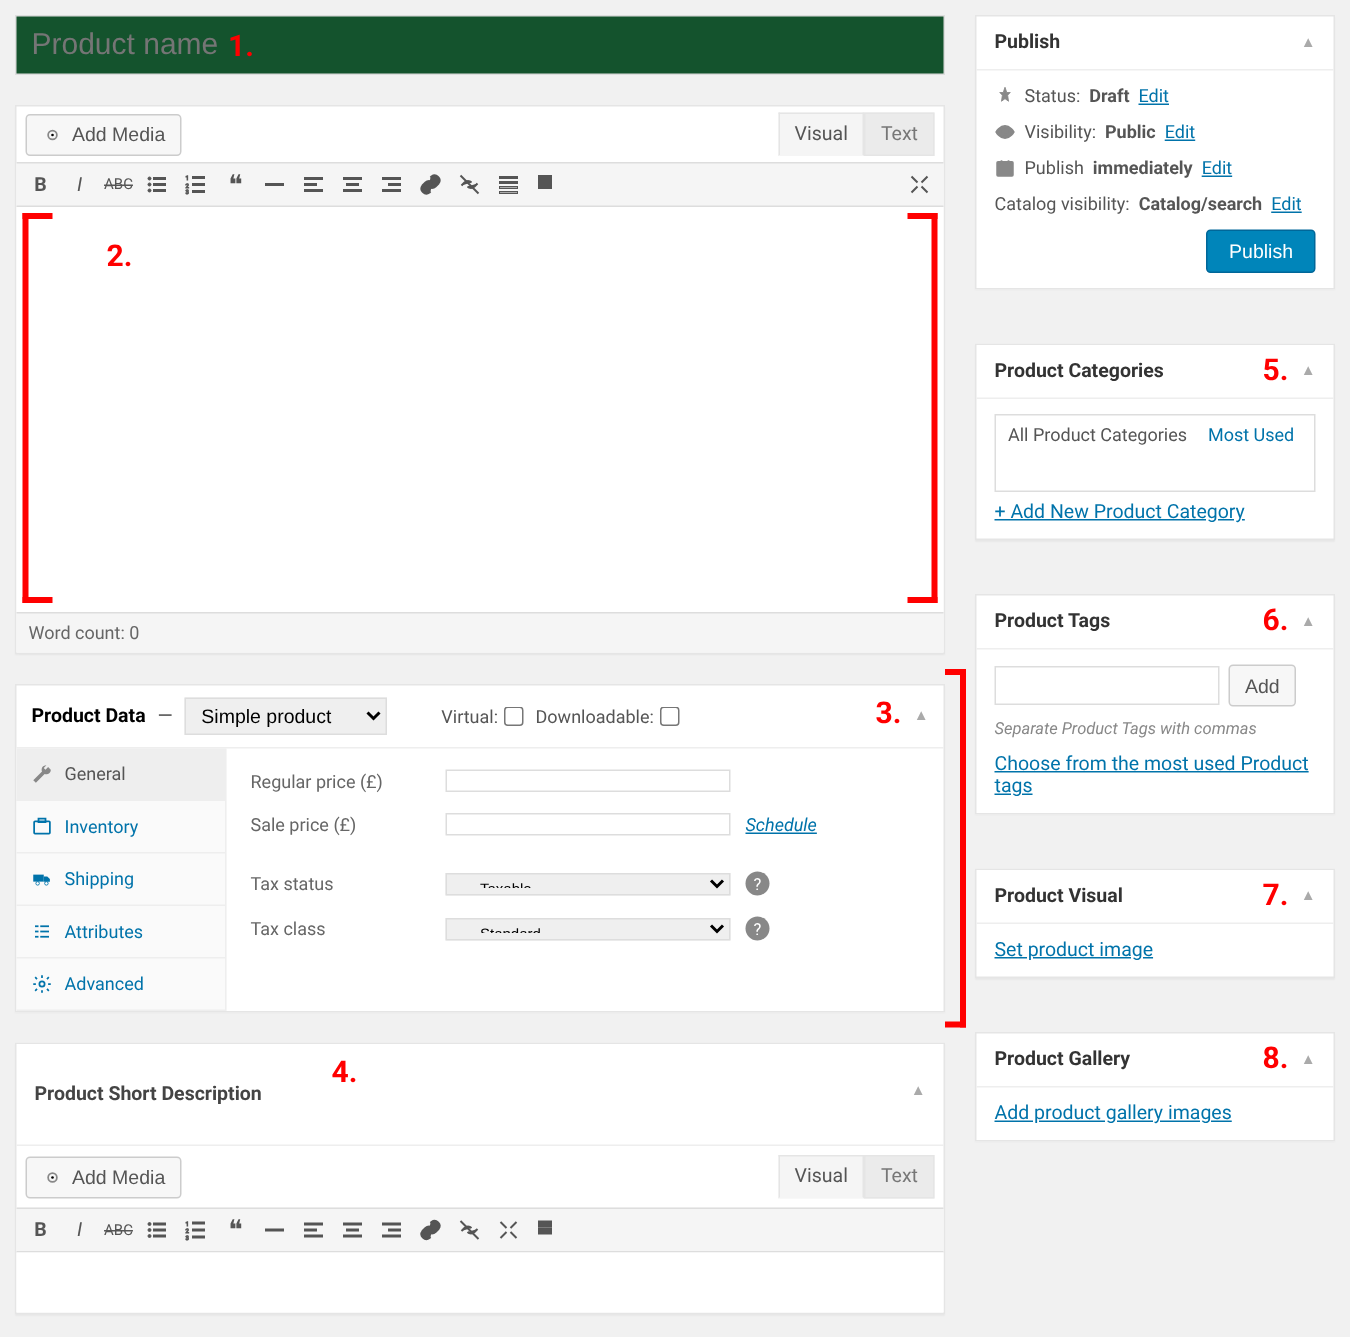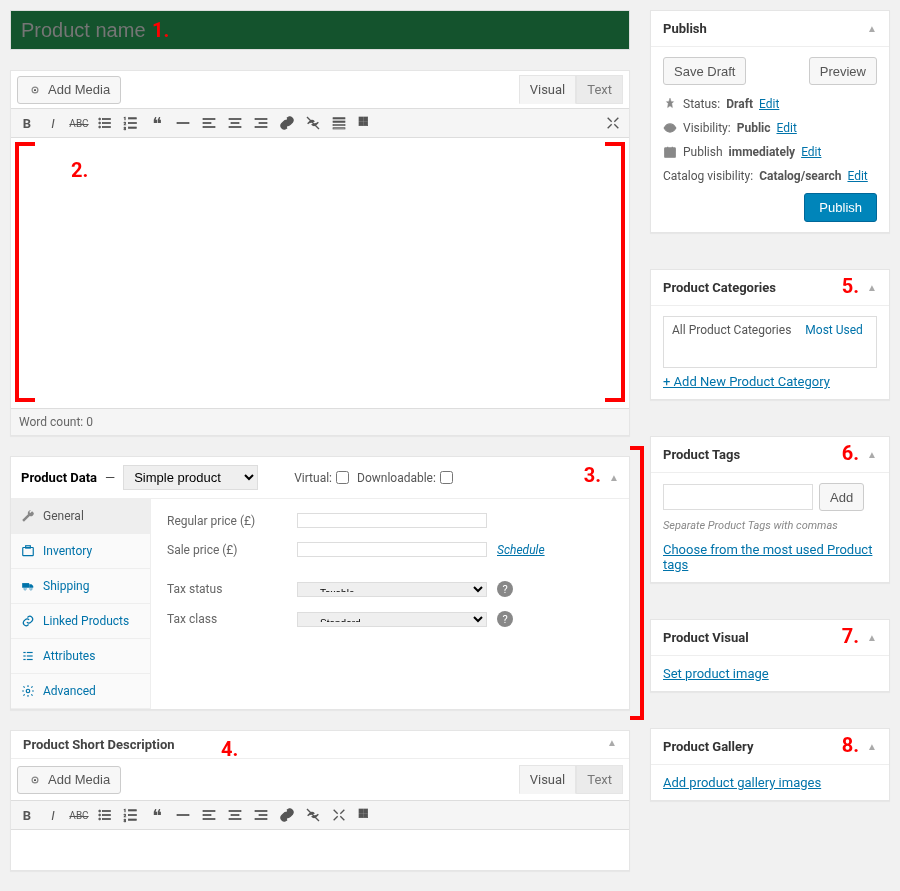--- a/index.html
+++ b/index.html
@@ -44,21 +44,21 @@
 .pd-tabs { width: 140px; background: #fafafa; border-right: 1px solid #eee; }
 .pd-tab { display: flex; align-items: center; gap: 8px; padding: 10px 10px; font-size: 12px; color: #0073aa; cursor: pointer; border-bottom: 1px solid #eee;}
 .pd-tab.active { background: #eee; color: #555; }
 .pd-tab svg { width: 14px; height: 14px; }
 .pd-content { flex: 1; padding: 14px 16px; }
 .form-row { display: flex; align-items: center; gap: 10px; margin-bottom: 14px; font-size: 12px; color: #666; }
 .form-row label { width: 120px; }
 .form-row input[type=text], .form-row select { border: 1px solid #ddd; padding: 4px 18px; width: 190px; font-size: 10px; height: 15px; }
 .help-q { width: 16px; height: 16px; border-radius: 50%; background: #888; color: #fff; font-size: 11px; display: inline-flex; align-items: center; justify-content: center; }
 .pd-wrap { position: relative; }
-.psd-header { padding: 6px 12px; border-bottom: 1px solid #eee; display:flex; justify-content: space-between;}
+.psd-header { padding: 26px 12px; border-bottom: 1px solid #eee; display:flex; justify-content: space-between;}
 .clearfix::after { content: ""; display: table; clear: both; }
 </style>
 </head>
 <body>
 
 <div class="layout">
   <div class="main-col">
 
     <div style="position:relative;">
       <input class="title-input" type="text" placeholder="Product name" style="">
@@ -220,27 +220,20 @@
             <div class="pd-tab">
                 <svg viewBox="0 0 24 24" fill="#0073aa">
                   <rect x="2" y="7" width="12" height="8"></rect>
                   <path d="M14 9h4l3 3v3h-7z"></path>
                   <circle cx="7" cy="17" r="2" fill="#fff" stroke="#0073aa"></circle>
                   <circle cx="17" cy="17" r="2" fill="#fff" stroke="#0073aa"></circle>
                 </svg>
                 <span>Shipping</span>
               </div>
             <div class="pd-tab">
-                <svg viewBox="0 0 24 24" fill="none" stroke="#0073aa" stroke-width="2">
-                  <path d="M10 14a5 5 0 0 0 7 0l2-2a5 5 0 0 0-7-7l-1 1"></path>
-                  <path d="M14 10a5 5 0 0 0-7 0l-2 2a5 5 0 0 0 7 7l1-1"></path>
-                </svg>
-                <span>Linked Products</span>
-              </div>
-            <div class="pd-tab">
                 <svg viewBox="0 0 24 24" fill="#0073aa">
                   <rect x="4" y="5" width="4" height="2"></rect>
                   <rect x="10" y="5" width="10" height="2"></rect>
                   <rect x="4" y="11" width="4" height="2"></rect>
                   <rect x="10" y="11" width="10" height="2"></rect>
                   <rect x="4" y="17" width="4" height="2"></rect>
                   <rect x="10" y="17" width="10" height="2"></rect>
                 </svg>
                 <span>Attributes</span>
               </div>
@@ -387,24 +380,20 @@
   </div>
 
   <div class="side-col">
 
     <div class="panel">
       <div class="panel-header">
           <h3>Publish</h3>
           <span class="toggle">▲</span>
         </div>
       <div class="panel-body clearfix">
-        <div style="display:flex; justify-content:space-between; margin-bottom:12px;">
-          <button class="btn">Save Draft</button>
-          <button class="btn">Preview</button>
-        </div>
         <div class="side-row">
           <svg viewBox="0 0 24 24">
               <path d="M12 2l2 6h4l-3 3 1 7-4-3-4 3 1-7-3-3h4z" fill="#888"></path>
             </svg>
           <span>Status:</span>
           <b>Draft</b>
           <a class="link">Edit</a>
         </div>
         <div class="side-row">
           <svg viewBox="0 0 24 24" fill="none" stroke="#888" stroke-width="2">

